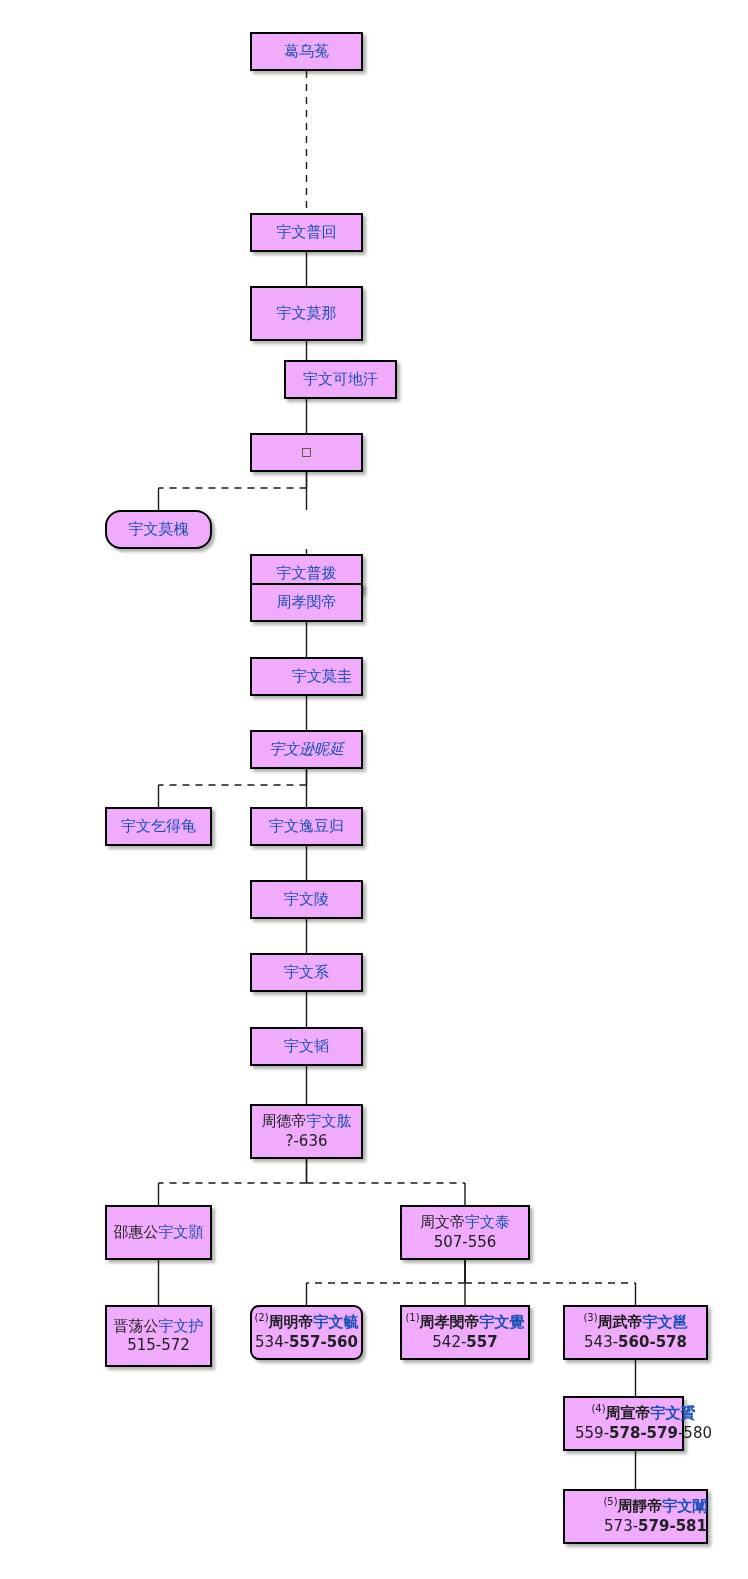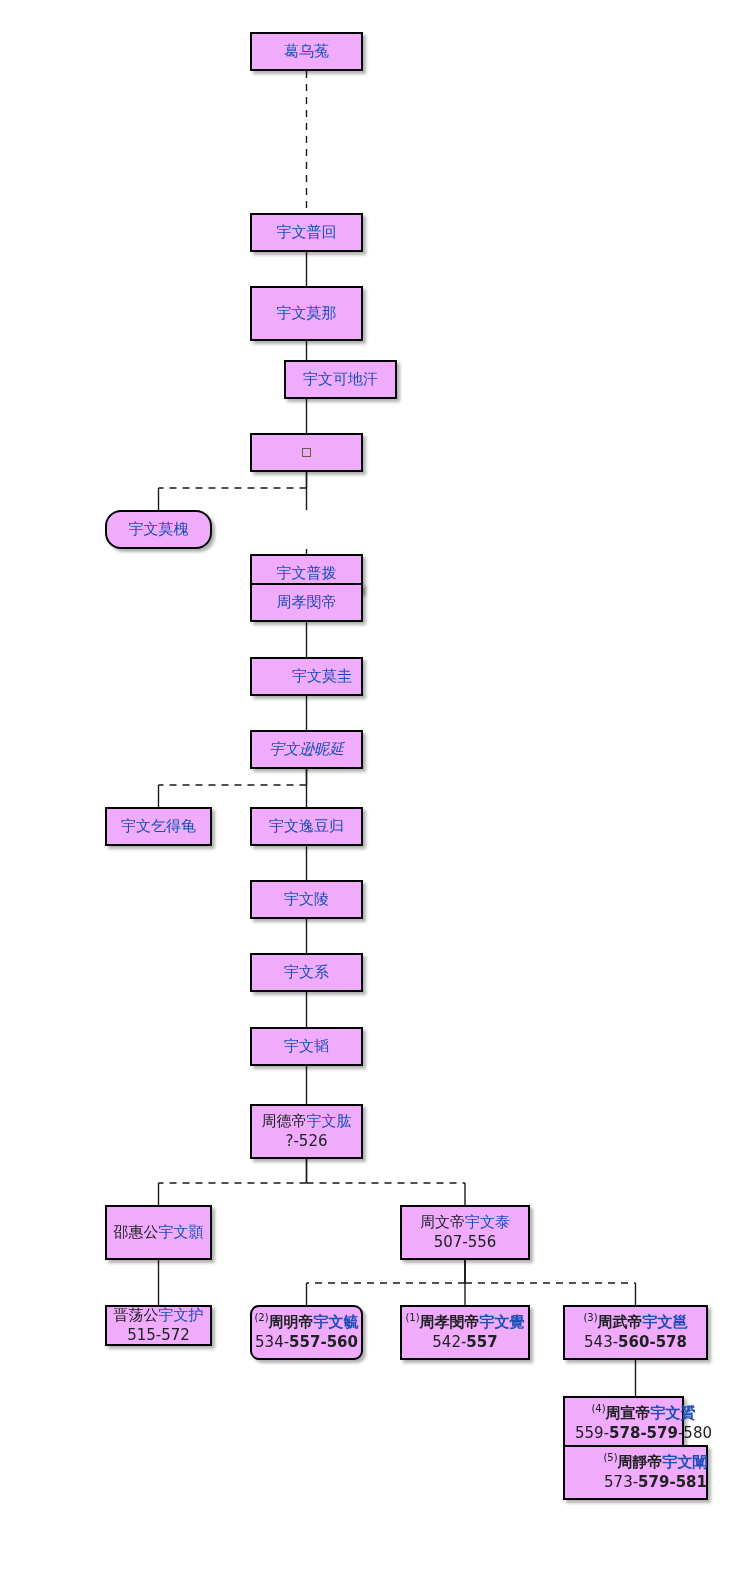--- a/index.html
+++ b/index.html
@@ -159,47 +159,47 @@
         <span class="nline name-line"><span class="lnk">宇文陵</span></span>
       </div>
       <div class="node" style="left: 250px; top: 953px; width: 113px; height: 39px;">
         <span class="nline name-line"><span class="lnk">宇文系</span></span>
       </div>
       <div class="node" style="left: 250px; top: 1027px; width: 113px; height: 39px;">
         <span class="nline name-line"><span class="lnk">宇文韬</span></span>
       </div>
       <div class="node" style="left: 250px; top: 1104px; width: 113px; height: 55px;">
         <span class="nline name-line"><span class="blk">周德帝</span><span class="lnk">宇文肱</span></span>
-        <span class="nline dates"><span class="blk">?-526</span></span>
+        <span class="nline dates"><span class="blk">?-636</span></span>
       </div>
       <div class="node" style="left: 105px; top: 1205px; width: 107px; height: 55px;">
         <span class="nline name-line"><span class="blk">邵惠公</span><span class="lnk">宇文顥</span></span>
       </div>
       <div class="node" style="left: 400px; top: 1205px; width: 130px; height: 55px;">
         <span class="nline name-line"><span class="blk">周文帝</span><span class="lnk">宇文泰</span></span>
         <span class="nline dates"><span class="blk">507-556</span></span>
       </div>
-      <div class="node" style="left: 105px; top: 1305px; width: 107px; height: 41px;">
+      <div class="node" style="left: 105px; top: 1305px; width: 107px; height: 62px;">
         <span class="nline name-line"><span class="blk">晋荡公</span><span class="lnk">宇文护</span></span>
         <span class="nline dates"><span class="blk">515-572</span></span>
       </div>
       <div class="node" style="left: 250px; top: 1305px; width: 113px; height: 55px; border-radius: 9px;">
         <span class="nline name-line"><span class="ord">(2)</span><span class="blk b">周明帝</span><span class="lnk b">宇文毓</span></span>
         <span class="nline dates"><span class="blk">534-</span><span class="blk b">557-560</span></span>
       </div>
       <div class="node" style="left: 400px; top: 1305px; width: 130px; height: 55px;">
         <span class="nline name-line"><span class="ord">(1)</span><span class="blk b">周孝閔帝</span><span class="lnk b">宇文覺</span></span>
         <span class="nline dates"><span class="blk">542-</span><span class="blk b">557</span></span>
       </div>
       <div class="node" style="left: 563px; top: 1305px; width: 145px; height: 55px;">
         <span class="nline name-line"><span class="ord">(3)</span><span class="blk b">周武帝</span><span class="lnk b">宇文邕</span></span>
         <span class="nline dates"><span class="blk">543-</span><span class="blk b">560-578</span></span>
       </div>
       <div class="node" style="left: 563px; top: 1396px; width: 121px; height: 55px; padding-left: 40px;">
         <span class="nline name-line"><span class="ord">(4)</span><span class="blk b">周宣帝</span><span class="lnk b">宇文贇</span></span>
         <span class="nline dates"><span class="blk">559-</span><span class="blk b">578-579</span><span class="blk">-580</span></span>
       </div>
-      <div class="node" style="left: 563px; top: 1445px; width: 145px; height: 55px; padding-left: 40px;">
+      <div class="node" style="left: 563px; top: 1489px; width: 145px; height: 55px; padding-left: 40px;">
         <span class="nline name-line"><span class="ord">(5)</span><span class="blk b">周靜帝</span><span class="lnk b">宇文闡</span></span>
         <span class="nline dates"><span class="blk">573-</span><span class="blk b">579-581</span></span>
       </div>
     </div>
 </div>
 
 </body></html>

